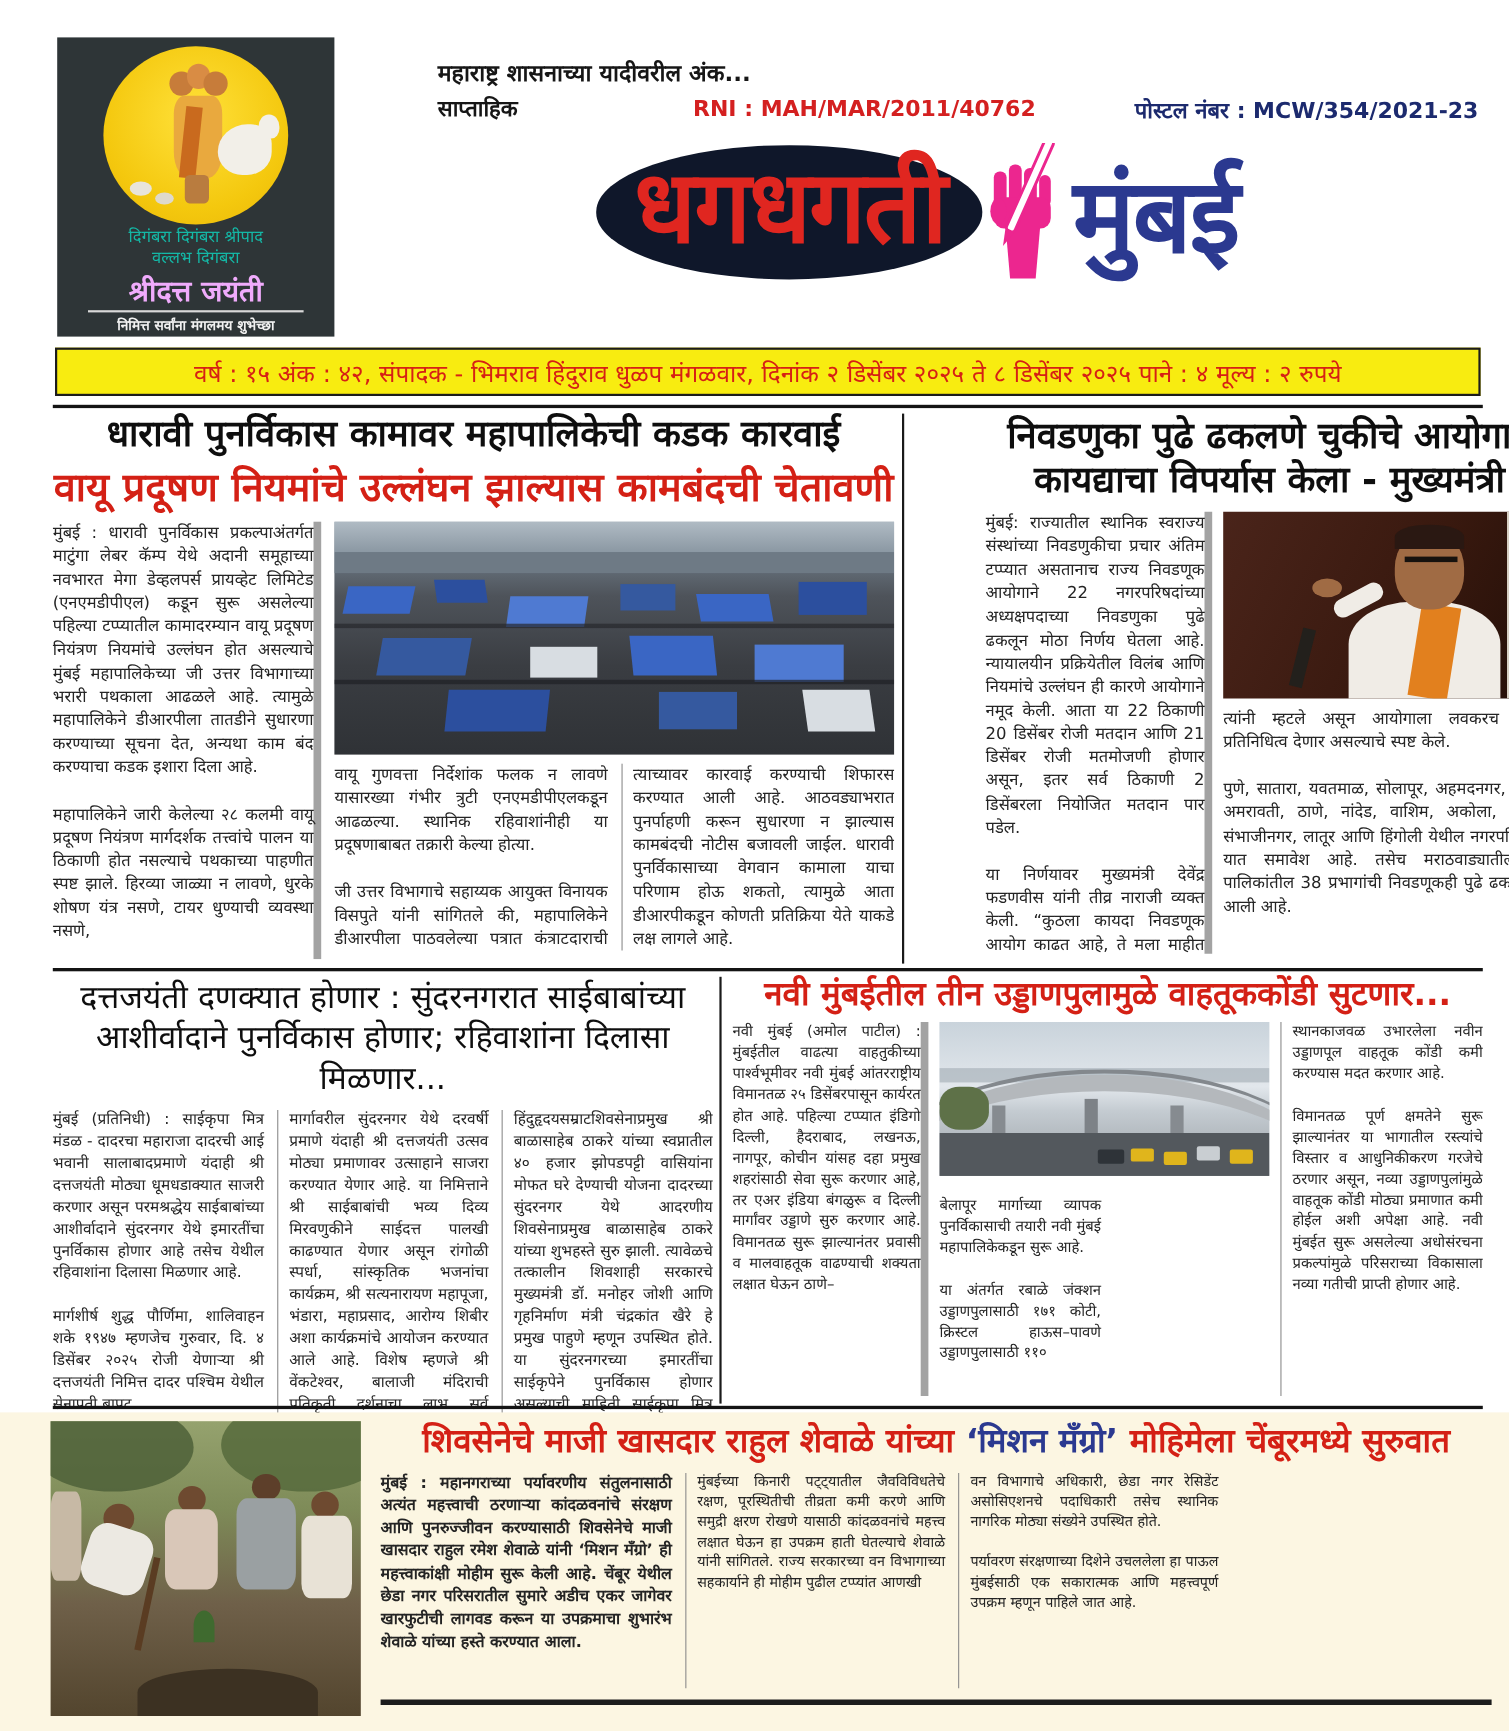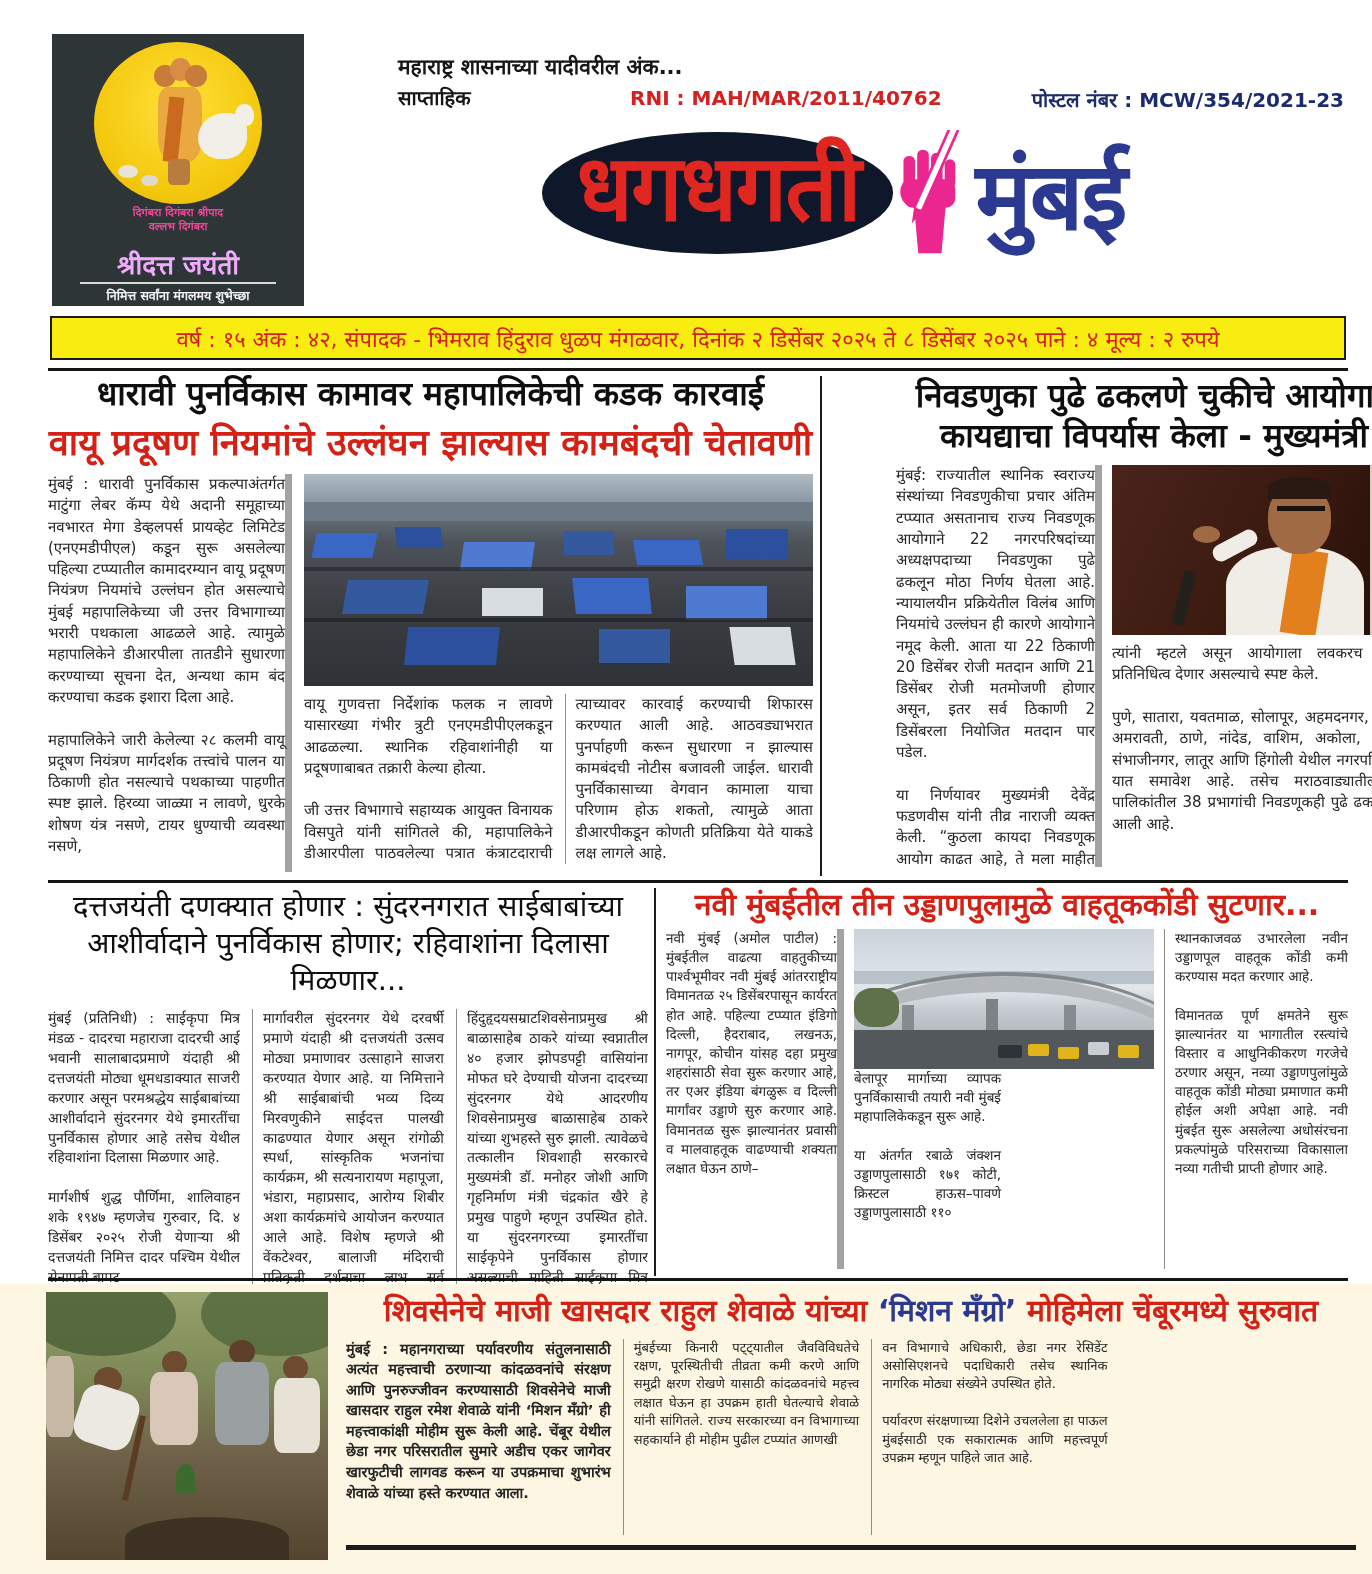--- a/index.html
+++ b/index.html
@@ -5,21 +5,21 @@
   html,body{margin:0;padding:0;background:#e9e9e9;}
   .page{position:relative;width:1372px;height:1574px;background:#ffffff;margin:0 auto;
         font-family:"DejaVu Sans","Liberation Sans",sans-serif;color:#1b1b1b;overflow:hidden;}
 
   
   .header{position:absolute;left:48px;top:26px;width:1300px;height:286px;}
   .logo-box{position:absolute;left:4px;top:8px;width:252px;height:272px;background:#2e3537;overflow:hidden;text-align:center;}
   .logo-circle{position:absolute;left:42px;top:8px;width:168px;height:162px;border-radius:50%;
                background:radial-gradient(circle at 50% 40%,#ffe13a 0%,#f4c80e 65%,#e9b607 100%);}
   .logo-circle span{position:absolute;display:block;}
-  .logo-l1{position:absolute;top:172px;width:100%;color:#ec4899;font-size:11px;font-weight:bold;line-height:1.25;}
+  .logo-l1{position:absolute;top:172px;width:100%;color:#14b8a6;font-size:15px;font-weight:normal;line-height:1.25;}
   .logo-title{position:absolute;top:212px;width:100%;color:#f0abfc;font-size:26px;font-weight:bold;}
   .logo-sep{position:absolute;top:248px;left:28px;right:28px;border-top:2px solid #d9d9d9;}
   .logo-foot{position:absolute;top:253px;width:100%;color:#f2f2f2;font-size:12.5px;font-weight:bold;}
 
   .masthead{position:absolute;left:272px;top:0;width:1028px;height:286px;}
   .mh-note{position:absolute;left:78px;top:26px;font-size:21px;font-weight:bold;color:#161616;}
   .mh-weekly{position:absolute;left:78px;top:58px;font-size:20px;font-weight:bold;color:#161616;}
   .mh-rni{position:absolute;left:310px;top:60px;font-size:20px;font-weight:bold;color:#d42020;}
   .mh-postal{position:absolute;right:4px;top:60px;font-size:20px;font-weight:bold;color:#1c2a6e;}
   .mh-titlerow{position:absolute;left:0;top:88px;width:100%;height:158px;display:flex;align-items:center;justify-content:center;}
@@ -61,21 +61,21 @@
   
   .sec-mid{position:absolute;left:48px;top:888px;width:1300px;height:388px;}
   .a3{position:absolute;left:0;top:0;width:600px;height:388px;}
   .a3-head{font-size:29px;font-weight:normal;text-align:center;line-height:1.28;color:#0e0e0e;}
   .a3-body{margin-top:10px;height:296px;overflow:hidden;display:grid;grid-template-columns:1fr 1fr 1fr;column-gap:12px;font-size:14px;}
   .vmid{left:606px;top:0;height:388px;}
   .a4{position:absolute;left:618px;top:0;width:682px;height:388px;}
   .a4-head{font-size:30px;font-weight:bold;text-align:center;color:#d42015;line-height:1.1;}
   .a4-body{margin-top:8px;height:340px;overflow:hidden;display:grid;grid-template-columns:178px 1fr 184px;column-gap:10px;font-size:13.5px;}
   .a4-photo{height:140px;background:linear-gradient(180deg,#c9d3db 0%,#e2e7ec 42%,#c4cbd1 58%,#999fa4 100%);}
-  .a4-lower{margin-top:0;height:188px;overflow:hidden;display:grid;grid-template-columns:1fr 1fr;column-gap:6px;}
+  .a4-lower{margin-top:18px;height:188px;overflow:hidden;display:grid;grid-template-columns:1fr 1fr;column-gap:6px;}
 
   
   .sec-bottom{position:absolute;left:0;top:1284px;width:1372px;height:290px;background:#fcf6e2;box-sizing:border-box;padding:8px 16px 0 46px;}
   .a5{display:grid;grid-template-columns:282px 1fr;column-gap:18px;height:272px;}
   .a5-photo{height:268px;background:linear-gradient(180deg,#95a26e 0%,#7e8b58 30%,#6f6049 62%,#53452e 100%);}
   .a5-head{text-align:center;font-size:30px;font-weight:bold;color:#d42015;line-height:1.15;margin-top:2px;}
   .a5-hl{color:#2b3990;}
   .a5-cols{margin-top:10px;height:196px;overflow:hidden;display:grid;grid-template-columns:1.12fr 1fr 1fr 1fr;column-gap:12px;font-size:13px;}
   .a5-c1{font-weight:bold;font-size:14.5px;}
   .a5-rule{height:5px;background:#1c1c1c;margin-top:10px;}

